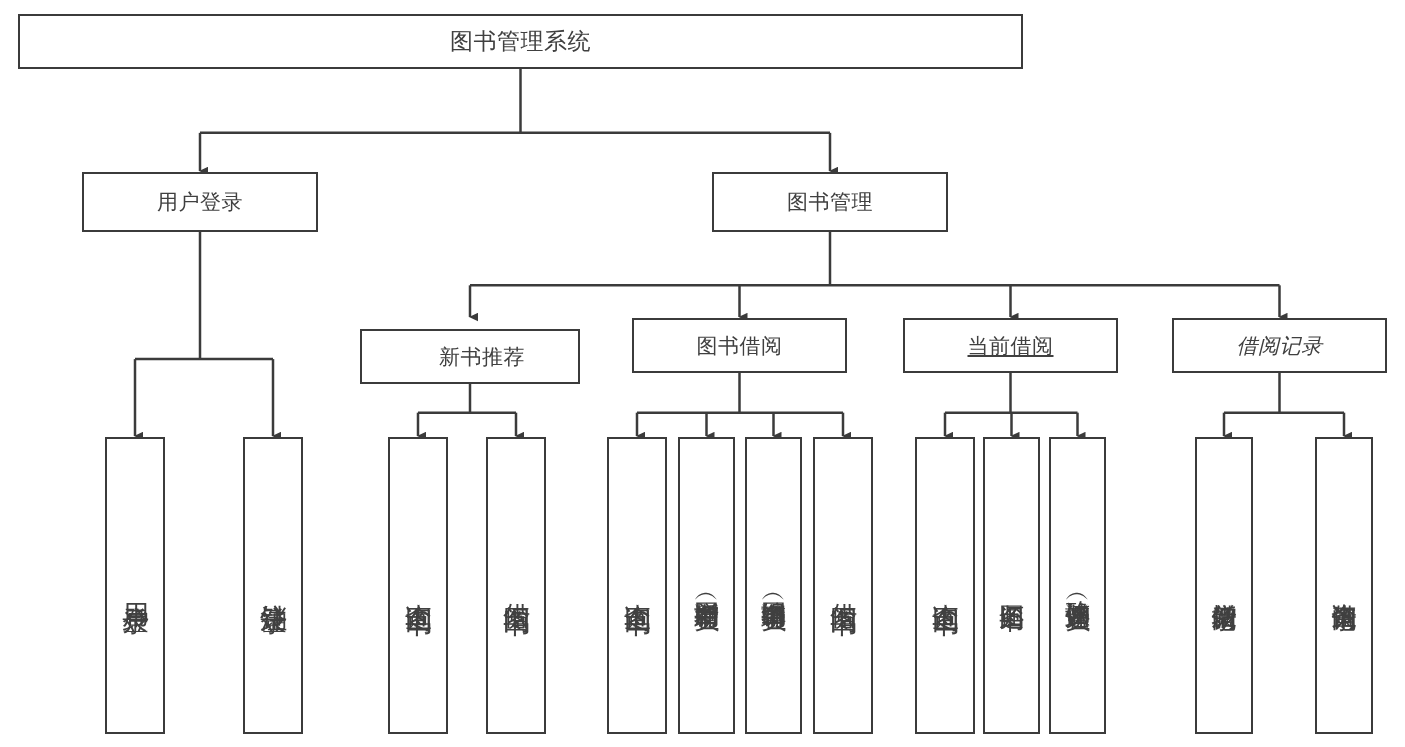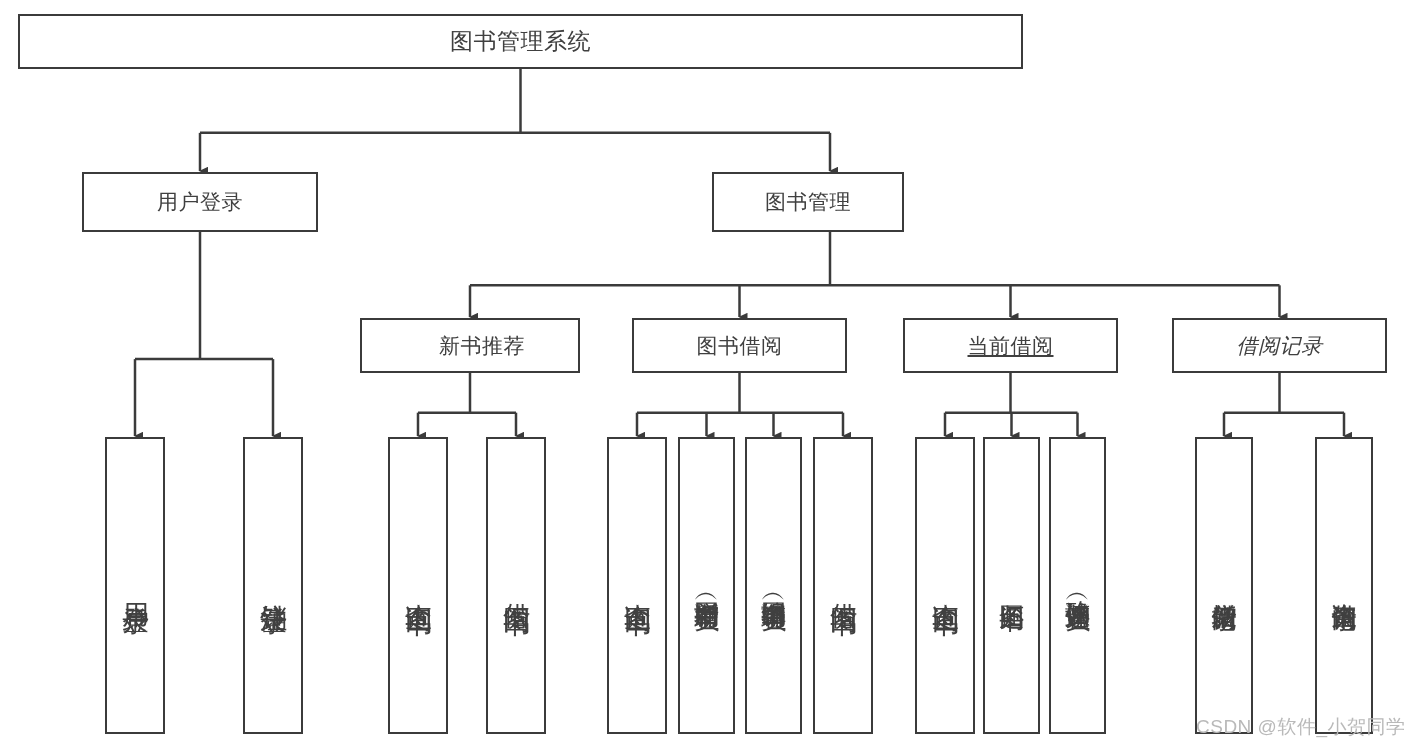--- a/index.html
+++ b/index.html
@@ -111,24 +111,24 @@
       </g>
   </svg>
 
   <div id="nodes">
       <div class="node n-root" style="left: 18px; top: 14px; width: 1005px; height: 55px;">
         <span class="node-label">图书管理系统</span>
       </div>
       <div class="node n-mid" style="left: 82px; top: 172px; width: 236px; height: 60px;">
         <span class="node-label">用户登录</span>
       </div>
-      <div class="node n-mid" style="left: 712px; top: 172px; width: 192px; height: 60px;">
+      <div class="node n-mid" style="left: 712px; top: 172px; width: 236px; height: 60px;">
         <span class="node-label">图书管理</span>
       </div>
-      <div class="node n-mid" style="left: 360px; top: 318px; width: 220px; height: 55px; padding-left: 24px;">
+      <div class="node n-mid" style="left: 360px; top: 329px; width: 220px; height: 55px; padding-left: 24px;">
         <span class="node-label">新书推荐</span>
       </div>
       <div class="node n-mid" style="left: 632px; top: 318px; width: 215px; height: 55px;">
         <span class="node-label">图书借阅</span>
       </div>
       <div class="node n-mid" style="left: 903px; top: 318px; width: 215px; height: 55px; text-decoration: underline;">
         <span class="node-label">当前借阅</span>
       </div>
       <div class="node n-mid" style="left: 1172px; top: 318px; width: 215px; height: 55px; font-style: italic;">
         <span class="node-label">借阅记录</span>
@@ -167,14 +167,13 @@
         <span class="node-label">确认归还（管理员）</span>
       </div>
       <div class="node leaf narrow" style="left: 1195px; top: 437px; width: 58px; height: 297px;">
         <span class="node-label">新增借阅记录</span>
       </div>
       <div class="node leaf narrow" style="left: 1315px; top: 437px; width: 58px; height: 297px;">
         <span class="node-label">查询借阅记录</span>
       </div>
     </div>
 
-  <div class="watermark" style="left:1196px; top:714px;">CSDN @软件_小贺同学</div>
 </div>
 
 </body></html>

